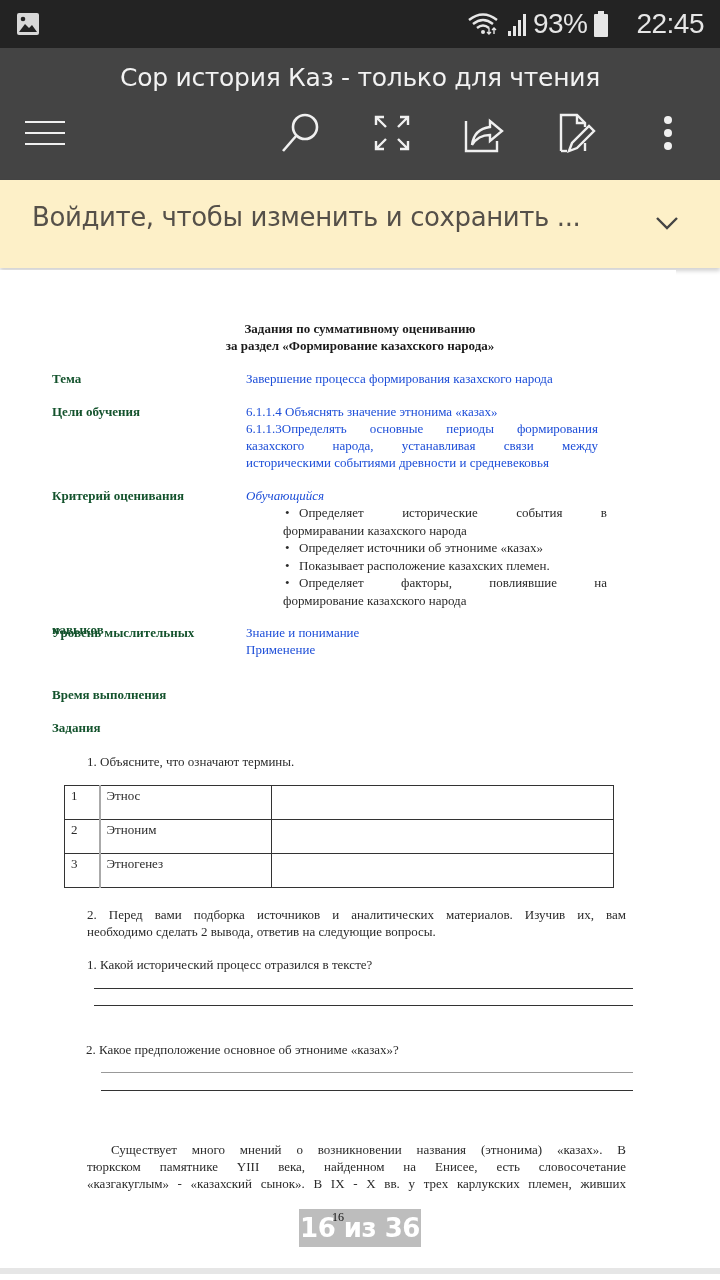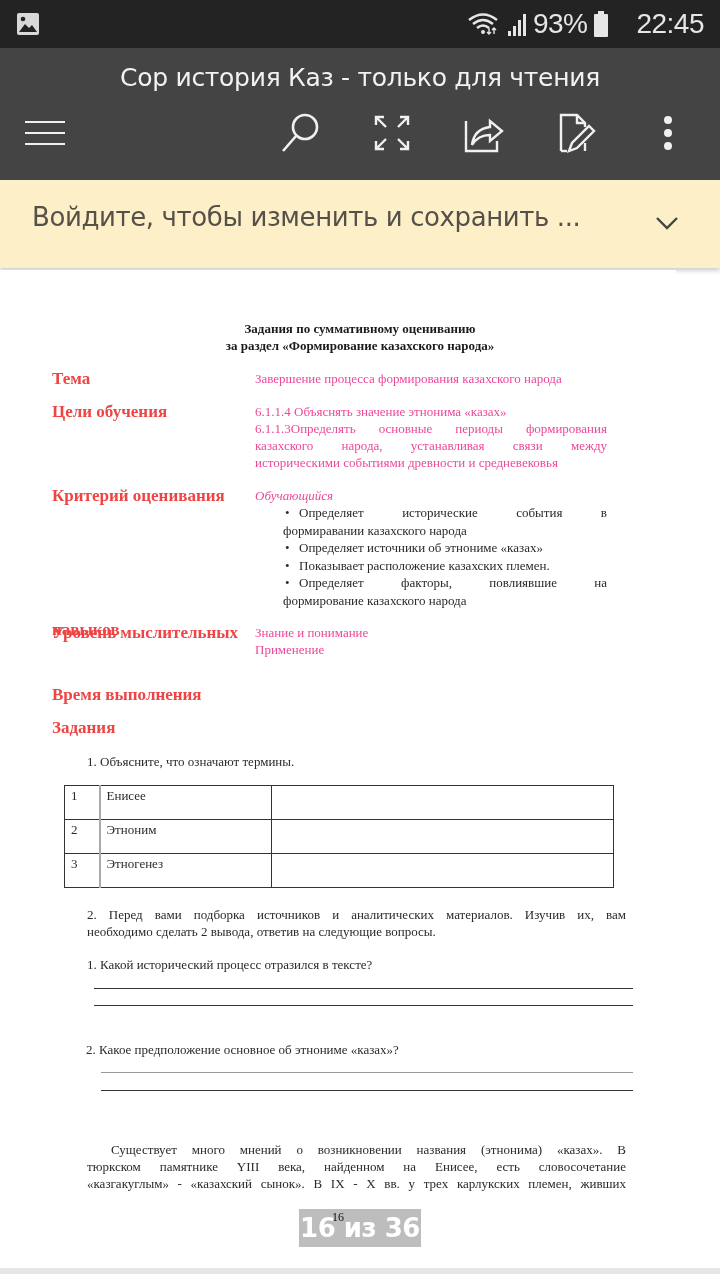--- a/index.html
+++ b/index.html
@@ -19,22 +19,22 @@
     .toolbar-btn { position: absolute; width: 56px; height: 56px; display: flex; align-items: center; justify-content: center; cursor: pointer; }
 
     
     .signin-banner { position: absolute; left: 0; top: 180px; width: 720px; height: 88px; background: #fdf0c8; box-shadow: 0 3px 4px rgba(0,0,0,0.18); cursor: pointer; }
     .signin-text { position: absolute; left: 32px; top: 22px; font-family: "DejaVu Sans", sans-serif; font-size: 26px; color: #555049; letter-spacing: -0.4px; }
     .signin-chevron { position: absolute; right: 40px; top: 30px; width: 26px; height: 26px; }
 
     
     .doc { position: absolute; left: 0; top: 270px; width: 676px; height: 990px; background: #fff; font-family: "Liberation Serif", serif; color: #222; }
     .doc-title { position: absolute; left: 0; width: 720px; text-align: center; font-weight: bold; font-size: 13px; line-height: 17px; color: #1a1a1a; }
-    .label { position: absolute; left: 52px; font-weight: bold; font-size: 17px; line-height: 17px; color: #ef4444; }
-    .value { position: absolute; left: 255px; width: 352px; font-size: 13px; line-height: 17px; color: #ec4899; text-align: justify; }
+    .label { position: absolute; left: 52px; font-weight: bold; font-size: 13px; line-height: 17px; color: #14532d; }
+    .value { position: absolute; left: 246px; width: 352px; font-size: 13px; line-height: 17px; color: #1d4ed8; text-align: justify; }
     .value .line { display: block; }
     .justify-last { text-align-last: justify; }
     .criteria { position: absolute; left: 283px; width: 324px; font-size: 13px; line-height: 17.5px; color: #2a2a2a; }
     .crit-item { position: relative; text-align: justify; }
     .crit-item .bullet { display: inline-block; width: 16px; text-align: left; padding-left: 2px; }
 
     .task-text { position: absolute; font-size: 13px; line-height: 17px; color: #2a2a2a; }
     table.terms { position: absolute; left: 64px; top: 515px; width: 550px; border-collapse: collapse; font-size: 13px; color: #2a2a2a; }
     table.terms td { border: 1px solid #333; height: 34px; vertical-align: top; padding: 2px 6px; font-family: "Liberation Serif", serif; }
     table.terms td.num { width: 35px; border-right: 2px solid #aaa; }
@@ -185,21 +185,21 @@
   <div class="value" style="top:371px;">Применение</div>
 
   <div class="label" style="top:416px;">Время выполнения</div>
   <div class="label" style="top:449px;">Задания</div>
 
   <div class="task-text" style="left:87px; top:483px;">1.   Объясните, что означают термины.</div>
   <table class="terms">
     <tbody>
         <tr>
       <td class="num">1</td>
-      <td class="term">Енисее</td>
+      <td class="term">Этнос</td>
       <td class="answer"></td>
     </tr>
     <tr>
       <td class="num">2</td>
       <td class="term">Этноним</td>
       <td class="answer"></td>
     </tr>
     <tr>
       <td class="num">3</td>
       <td class="term">Этногенез</td>

